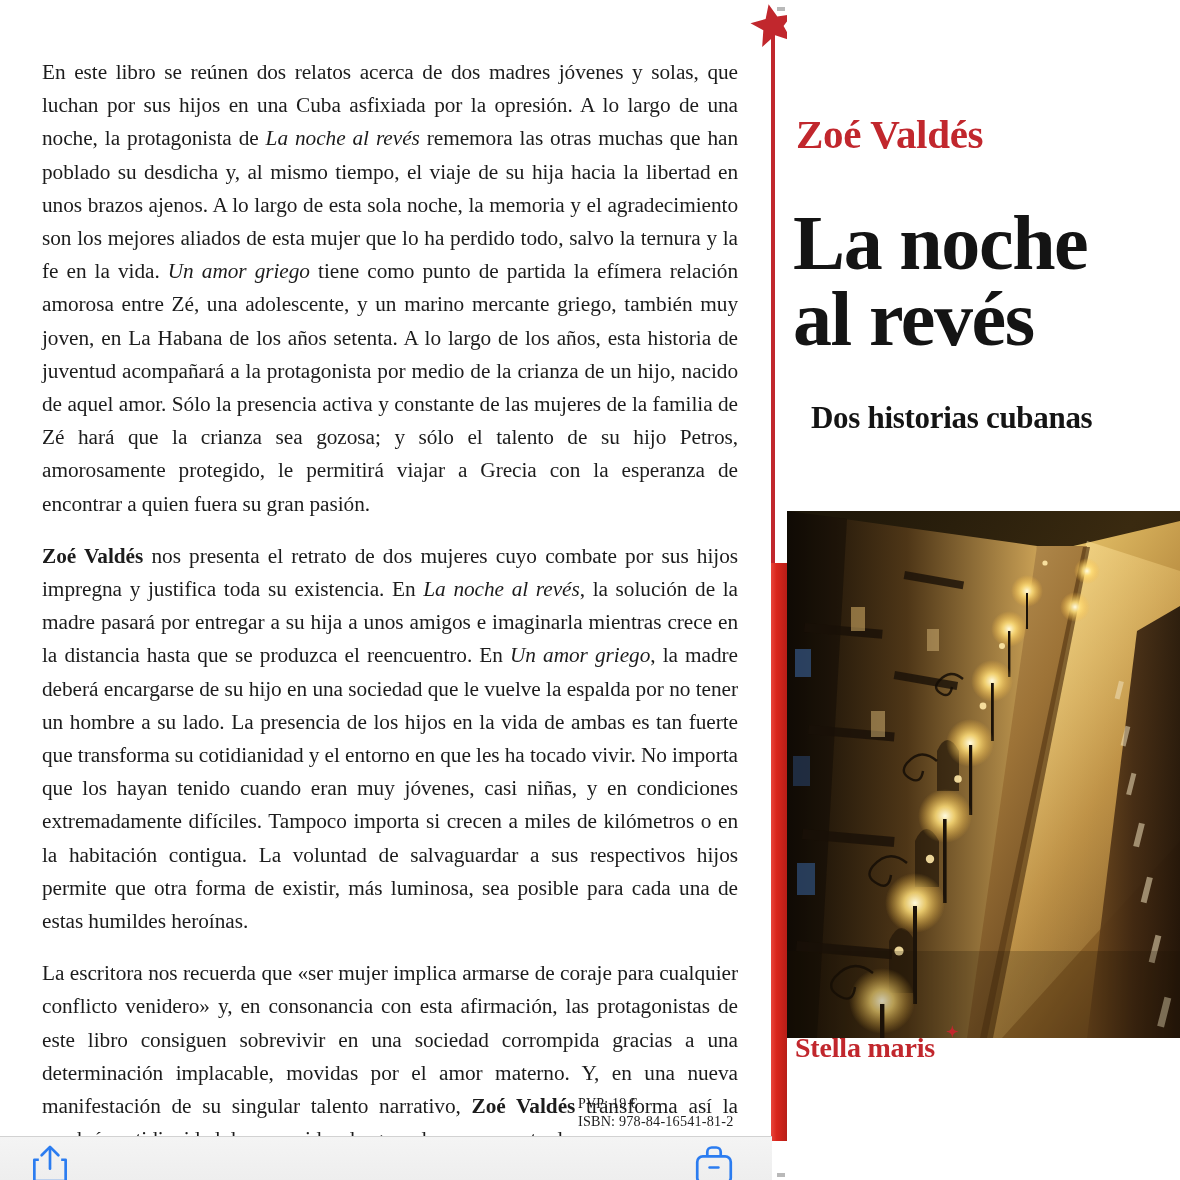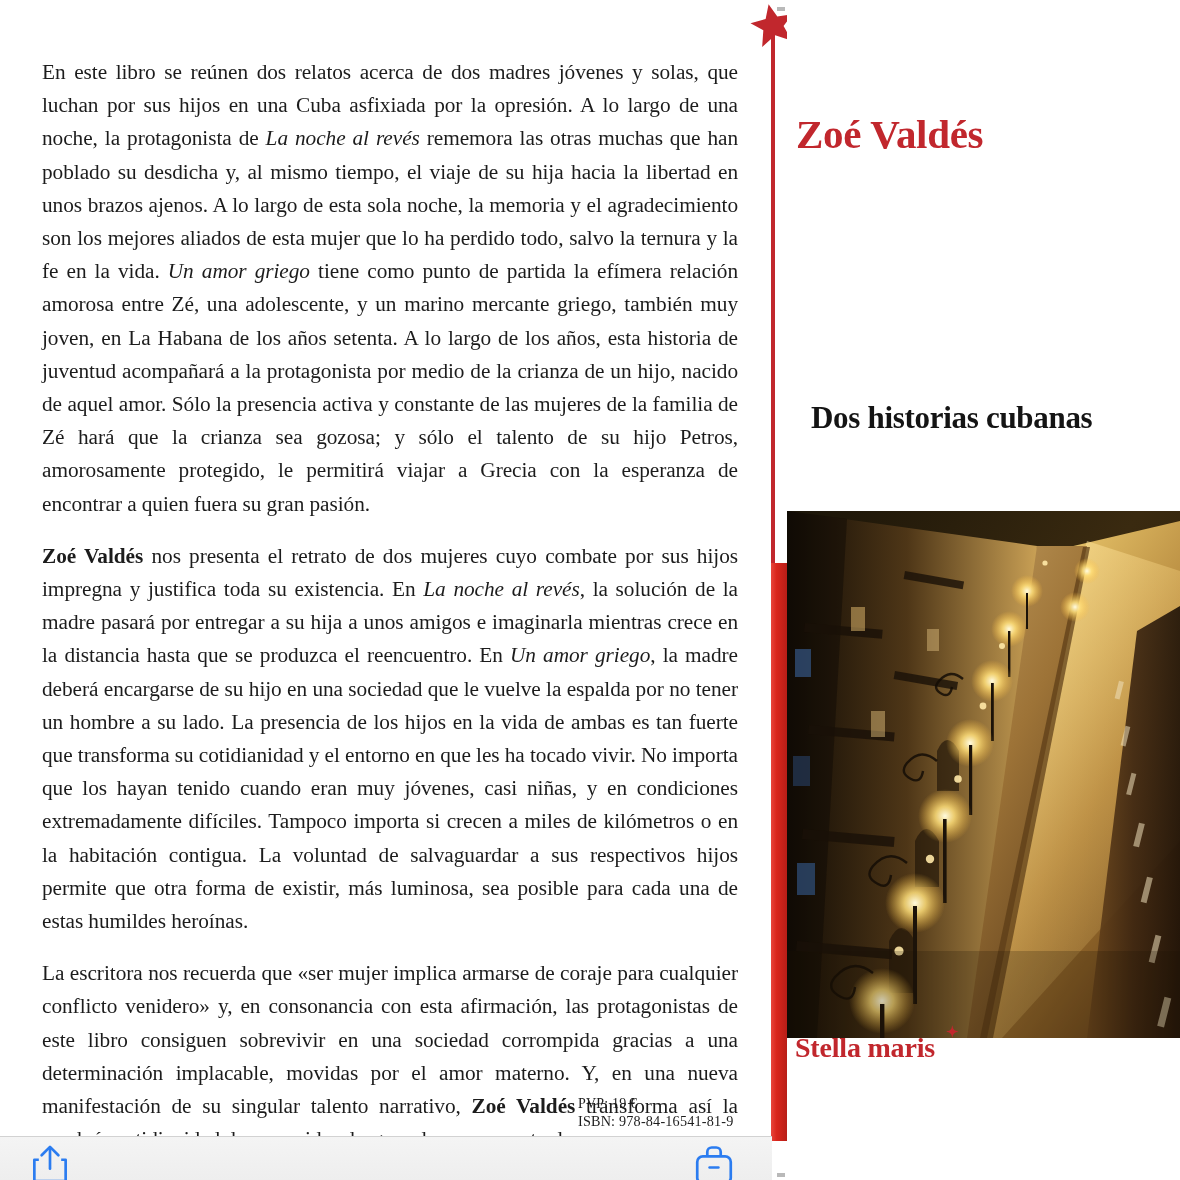--- a/index.html
+++ b/index.html
@@ -169,38 +169,42 @@
 <div id="page">
 
   <div id="blurb">
     <p class="para"><span>En este libro se reúnen dos relatos acerca de dos madres jóvenes y solas, que luchan por sus hijos en una Cuba asfixiada por la opresión. A lo largo de una noche, la protagonista de </span><i>La noche al revés</i><span> rememora las otras muchas que han poblado su desdicha y, al mismo tiempo, el viaje de su hija hacia la libertad en unos brazos ajenos. A lo largo de esta sola noche, la memoria y el agradecimiento son los mejores aliados de esta mujer que lo ha perdido todo, salvo la ternura y la fe en la vida. </span><i>Un amor griego</i><span> tiene como punto de partida la efímera relación amorosa entre Zé, una adolescente, y un marino mercante griego, también muy joven, en La Habana de los años setenta. A lo largo de los años, esta historia de juventud acompañará a la protagonista por medio de la crianza de un hijo, nacido de aquel amor. Sólo la presencia activa y constante de las mujeres de la familia de Zé hará que la crianza sea gozosa; y sólo el talento de su hijo Petros, amorosamente protegido, le permitirá viajar a Grecia con la esperanza de encontrar a quien fuera su gran pasión.</span></p>
     <p class="para"><b>Zoé Valdés</b><span> nos presenta el retrato de dos mujeres cuyo combate por sus hijos impregna y justifica toda su existencia. En </span><i>La noche al revés</i><span>, la solución de la madre pasará por entregar a su hija a unos amigos e imaginarla mientras crece en la distancia hasta que se produzca el reencuentro. En </span><i>Un amor griego</i><span>,  la madre deberá encargarse de su hijo en una sociedad que le vuelve la espalda por no tener un hombre a su lado. La presencia de los hijos en la vida de ambas es tan fuerte que transforma su cotidianidad y el entorno en que les ha tocado vivir. No importa que los hayan tenido cuando eran muy jóvenes, casi niñas, y en condiciones extremadamente difíciles. Tampoco importa si crecen a miles de kilómetros o en la habitación contigua. La voluntad de salvaguardar a sus respectivos hijos permite que otra forma de existir, más luminosa, sea posible para cada una de estas humildes heroínas.</span></p>
     <p class="para"><span>La escritora nos recuerda que «ser mujer implica armarse de coraje para cualquier conflicto venidero» y, en consonancia con esta afirmación, las protagonistas de este libro consiguen sobrevivir en una sociedad corrompida gracias a una determinación implacable, movidas por el amor materno. Y, en una nueva manifestación de su singular talento narrativo, </span><b>Zoé Valdés</b><span> transforma así la sombría cotidianidad de unas vidas desgarradas en un canto de esperanza.</span></p>
   </div>
 
   <div id="priceblock">
     <div id="pvp">PVP: 19 €</div>
-    <div id="isbn">ISBN: 978-84-16541-81-9</div>
+    <div id="isbn">ISBN: 978-84-16541-81-2</div>
   </div>
 
   <div id="divider-thin"></div>
   <div id="divider-thick"></div>
   <div id="star">
     <svg viewBox="0 0 100 100" aria-hidden="true">
       <path d="M50 4 L63 34 L96 36 L72 57 L83 92 L50 73 L17 92 L27 57 L3 36 L37 34 Z" fill="#c1272d" transform="rotate(-12 50 50)"></path>
     </svg>
   </div>
 
   <div id="dash-top"></div>
   <div id="dash-bottom"></div>
 
   <div id="cover">
 
     <div id="author">Zoé Valdés</div>
 
+    <div id="title">
+      <div>La noche</div>
+      <div>al revés</div>
+    </div>
 
     <div id="subtitle">Dos historias cubanas</div>
 
     <div id="photo">
       <svg viewBox="0 0 393 527" preserveAspectRatio="none" aria-hidden="true">
         <defs>
           <linearGradient id="skyG" x1="0" y1="0" x2="1" y2="1">
             <stop offset="0%" stop-color="#1a1408"></stop>
             <stop offset="45%" stop-color="#3a2a10"></stop>
             <stop offset="100%" stop-color="#24180a"></stop>

